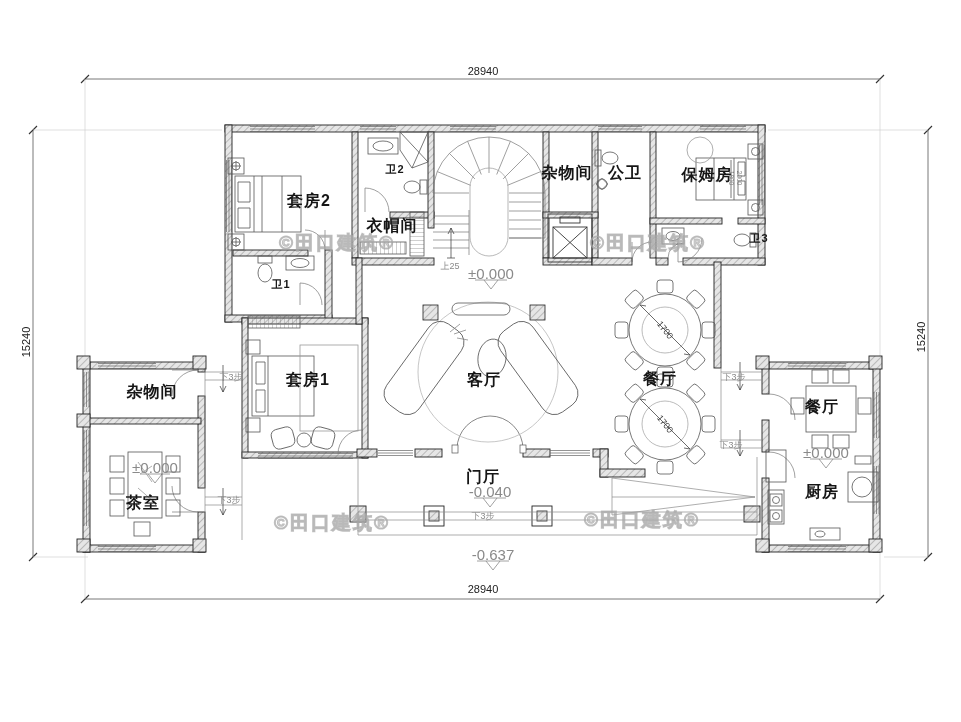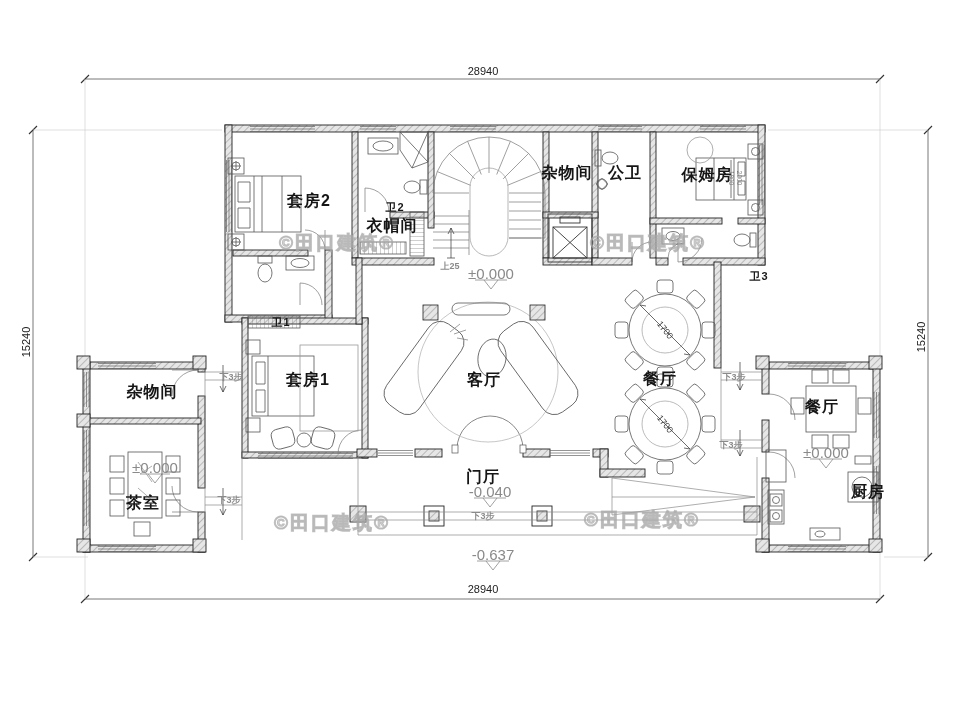--- a/index.html
+++ b/index.html
@@ -1,25 +1,25 @@
 <!DOCTYPE html>
 <html><head>
 <meta charset="utf-8">
 <style>
   html,body{margin:0;padding:0;background:#fff;}
   .canvas{position:relative;width:961px;height:722px;background:#fff;
           font-family:"Liberation Sans",sans-serif;overflow:hidden;}
   .canvas svg{position:absolute;left:0;top:0;}
   .lbl{position:absolute;transform:translate(-50%,-50%);white-space:nowrap;
        color:#161616;font-weight:bold;font-size:16px;letter-spacing:1px;}
-  .sm{font-size:11px;margin-top:38px;}
+  .sm{font-size:11px;}
   .dim{font-weight:normal;font-size:11px;letter-spacing:0;color:#222;}
   .vert{transform:translate(-50%,-50%) rotate(-90deg);}
   .lvl{font-weight:normal;font-size:15px;color:#8a8a8a;letter-spacing:0;}
-  .note{font-weight:bold;font-size:9px;color:#8a8a8a;letter-spacing:0;}
+  .note{font-weight:normal;font-size:9px;color:#8a8a8a;letter-spacing:0;}
   .d45{transform:translate(-50%,-50%) rotate(52deg);font-weight:normal;
        font-size:9px;color:#444;letter-spacing:0;}
   .tiny{font-weight:normal;font-size:6.5px;color:#777;letter-spacing:0;
         transform:translate(-50%,-50%) rotate(90deg);}
   .wm{position:absolute;transform:translate(-50%,-50%);font-size:19px;font-weight:bold;
       letter-spacing:2px;white-space:nowrap;color:rgba(185,185,185,.45);
       -webkit-text-stroke:1px rgba(165,165,165,.65);}
 </style>
 </head>
 <body>
@@ -389,21 +389,21 @@
 <span class="lbl" style="left:707px;top:175px">保姆房</span>
 <span class="lbl sm" style="left:759px;top:238px">卫3</span>
 <span class="lbl sm" style="left:281px;top:284px">卫1</span>
 <span class="lbl" style="left:484px;top:380px">客厅</span>
 <span class="lbl" style="left:660px;top:379px">餐厅</span>
 <span class="lbl" style="left:308px;top:380px">套房1</span>
 <span class="lbl" style="left:152px;top:392px">杂物间</span>
 <span class="lbl" style="left:143px;top:503px">茶室</span>
 <span class="lbl" style="left:483px;top:477px">门厅</span>
 <span class="lbl" style="left:822px;top:407px">餐厅</span>
-<span class="lbl" style="left:868px;top:492px">厨房</span>
+<span class="lbl" style="left:822px;top:492px">厨房</span>
 
 <span class="lbl lvl" style="left:491px;top:273px">±0.000</span>
 <span class="lbl lvl" style="left:155px;top:467px">±0.000</span>
 <span class="lbl lvl" style="left:826px;top:452px">±0.000</span>
 <span class="lbl lvl" style="left:490px;top:491px">-0.040</span>
 <span class="lbl lvl" style="left:493px;top:554px">-0.637</span>
 
 <span class="lbl note" style="left:450px;top:266px">上25</span>
 <span class="lbl note" style="left:231px;top:377px">下3步</span>
 <span class="lbl note" style="left:229px;top:500px">下3步</span>

